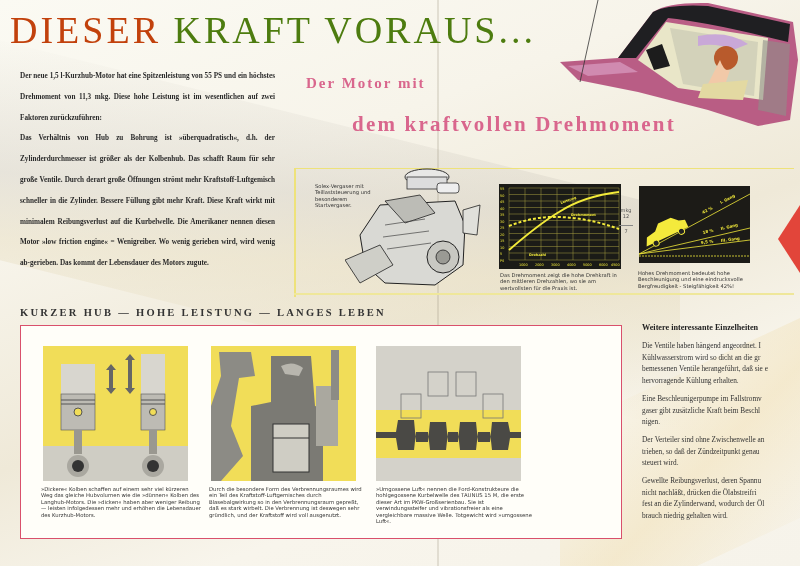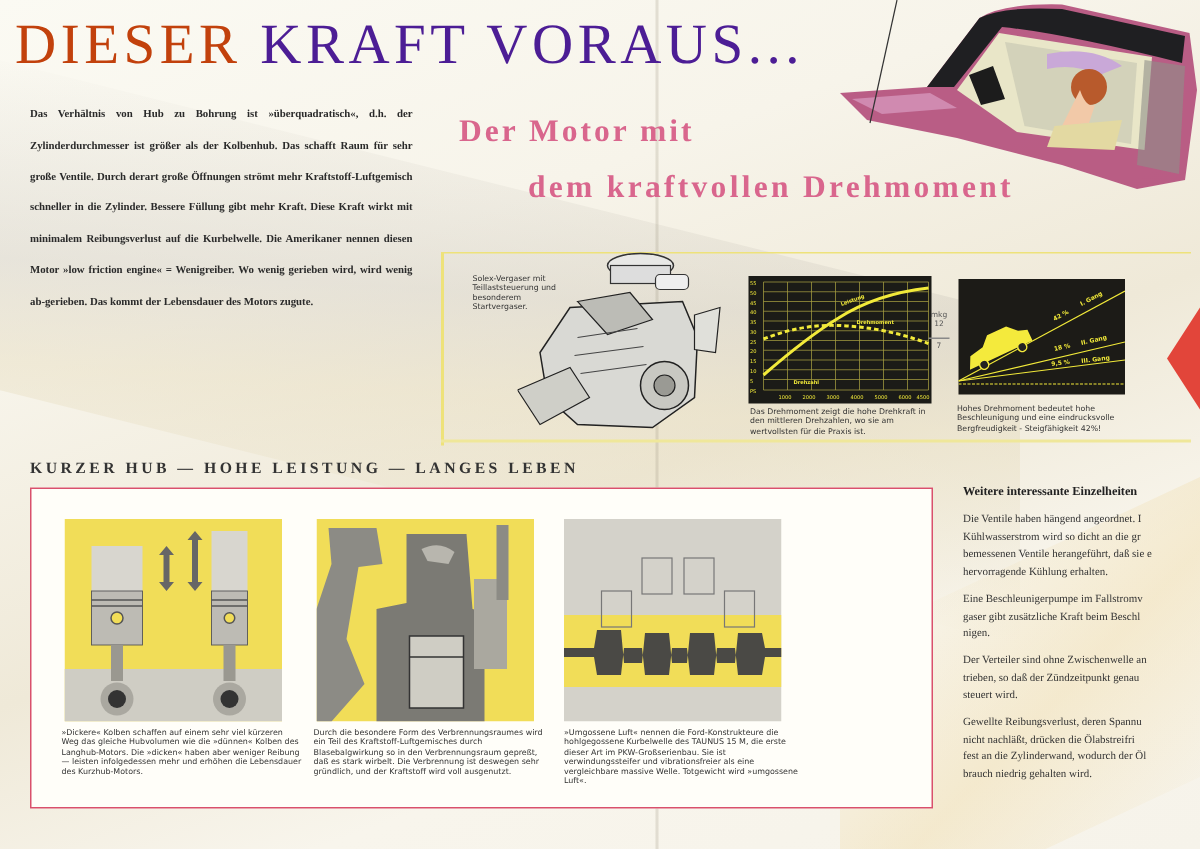--- a/index.html
+++ b/index.html
@@ -15,24 +15,24 @@
     background: linear-gradient(170deg, rgba(255,255,255,0) 0%, rgba(200,195,185,0.35) 40%, rgba(230,220,190,0.45) 60%, rgba(255,255,255,0) 100%);
     transform: skewY(14deg); pointer-events:none;
   }
   .swoosh2 {
     position:absolute; left:560px; top:360px; width:300px; height:200px;
     background: linear-gradient(150deg, rgba(255,255,255,0) 0%, rgba(240,220,170,0.45) 50%, rgba(255,255,255,0) 100%);
     transform: skewY(-25deg); pointer-events:none;
   }
   .title { position:absolute; left:10px; top:8px; font-size:38px; letter-spacing:3px; white-space:nowrap; }
   .title .pink { color:#c2410c; }
-  .title .dark { color:#4c1d95; }
+  .title .dark { color:#4d7c0f; }
   .intro { position:absolute; left:20px; top:66px; width:255px; font-size:7.2px; line-height:20.8px; font-weight:bold; color:#2a2a2a; text-align:justify; }
   .intro p { margin:0; }
-  .subtitle1 { position:absolute; left:306px; top:75px; font-size:21px; letter-spacing:2px; color:#d9668d; font-weight:bold; }
+  .subtitle1 { position:absolute; left:306px; top:75px; font-size:15px; letter-spacing:2px; color:#d9668d; font-weight:bold; }
   .subtitle2 { position:absolute; left:352px; top:112px; font-size:21px; letter-spacing:2.2px; color:#d9668d; font-weight:bold; }
   .car { position:absolute; left:558px; top:0; width:242px; height:128px; }
   .infobox { position:absolute; left:294px; top:168px; width:498px; height:128px; border-top:1px solid #eee27a; border-left:2px solid #eee27a; }
   .infobox-bottom { position:absolute; left:294px; top:293px; width:500px; height:2px; background:#efe79a; }
   .engine { position:absolute; left:345px; top:165px; width:140px; height:128px; }
   .engine-cap { position:absolute; left:315px; top:183px; width:62px; font-family:"DejaVu Sans", sans-serif; font-size:5.2px; line-height:6.3px; color:#333; }
   .chart1 { position:absolute; left:499px; top:184px; width:122px; height:85px; background:#1b1b17; }
   .chart1 svg { position:absolute; left:0; top:0; }
   .chart1-cap { position:absolute; left:500px; top:272px; width:120px; font-family:"DejaVu Sans", sans-serif; font-size:5.2px; line-height:6.3px; color:#333; }
   .unit-label { position:absolute; left:619px; top:207px; width:14px; font-family:"DejaVu Sans", sans-serif; font-size:5px; color:#555; text-align:center; line-height:6px; }
@@ -55,20 +55,21 @@
 <div class="swoosh"></div>
 <div class="swoosh2"></div>
 <div class="fold"></div>
 
 <div class="title">
   <span class="pink">DIESER</span>
   <span class="dark">KRAFT VORAUS...</span>
 </div>
 
 <div class="intro">
+  <p>Der neue 1,5 l-Kurzhub-Motor hat eine Spitzenleistung von 55 PS und ein höchstes Drehmoment von 11,3 mkg. Diese hohe Leistung ist im wesentlichen auf zwei Faktoren zurückzuführen:</p>
   <p>Das Verhältnis von Hub zu Bohrung ist »überquadratisch«, d.h. der Zylinderdurchmesser ist größer als der Kolbenhub. Das schafft Raum für sehr große Ventile. Durch derart große Öffnungen strömt mehr Kraftstoff-Luftgemisch schneller in die Zylinder. Bessere Füllung gibt mehr Kraft. Diese Kraft wirkt mit minimalem Reibungsverlust auf die Kurbelwelle. Die Amerikaner nennen diesen Motor »low friction engine« = Wenigreiber. Wo wenig gerieben wird, wird wenig ab-gerieben. Das kommt der Lebensdauer des Motors zugute.</p>
 </div>
 
 <div class="subtitle1">Der Motor mit</div>
 <div class="subtitle2">dem kraftvollen Drehmoment</div>
 
 <svg class="car" viewBox="0 0 242 128">
   <path d="M2,62 L60,58 L95,12 Q110,2 150,3 L235,22 L240,60 L232,120 L200,126 L150,110 L80,92 L20,80 Z" fill="#b34d7a" opacity="0.9"></path>
   <path d="M10,66 L62,62 L80,72 L30,76 Z" fill="#d08ab0"></path>
   <path d="M60,58 L95,12 Q110,4 150,6 L232,24 L230,42 Q150,22 110,18 L78,58 Z" fill="#1f1f22"></path>

